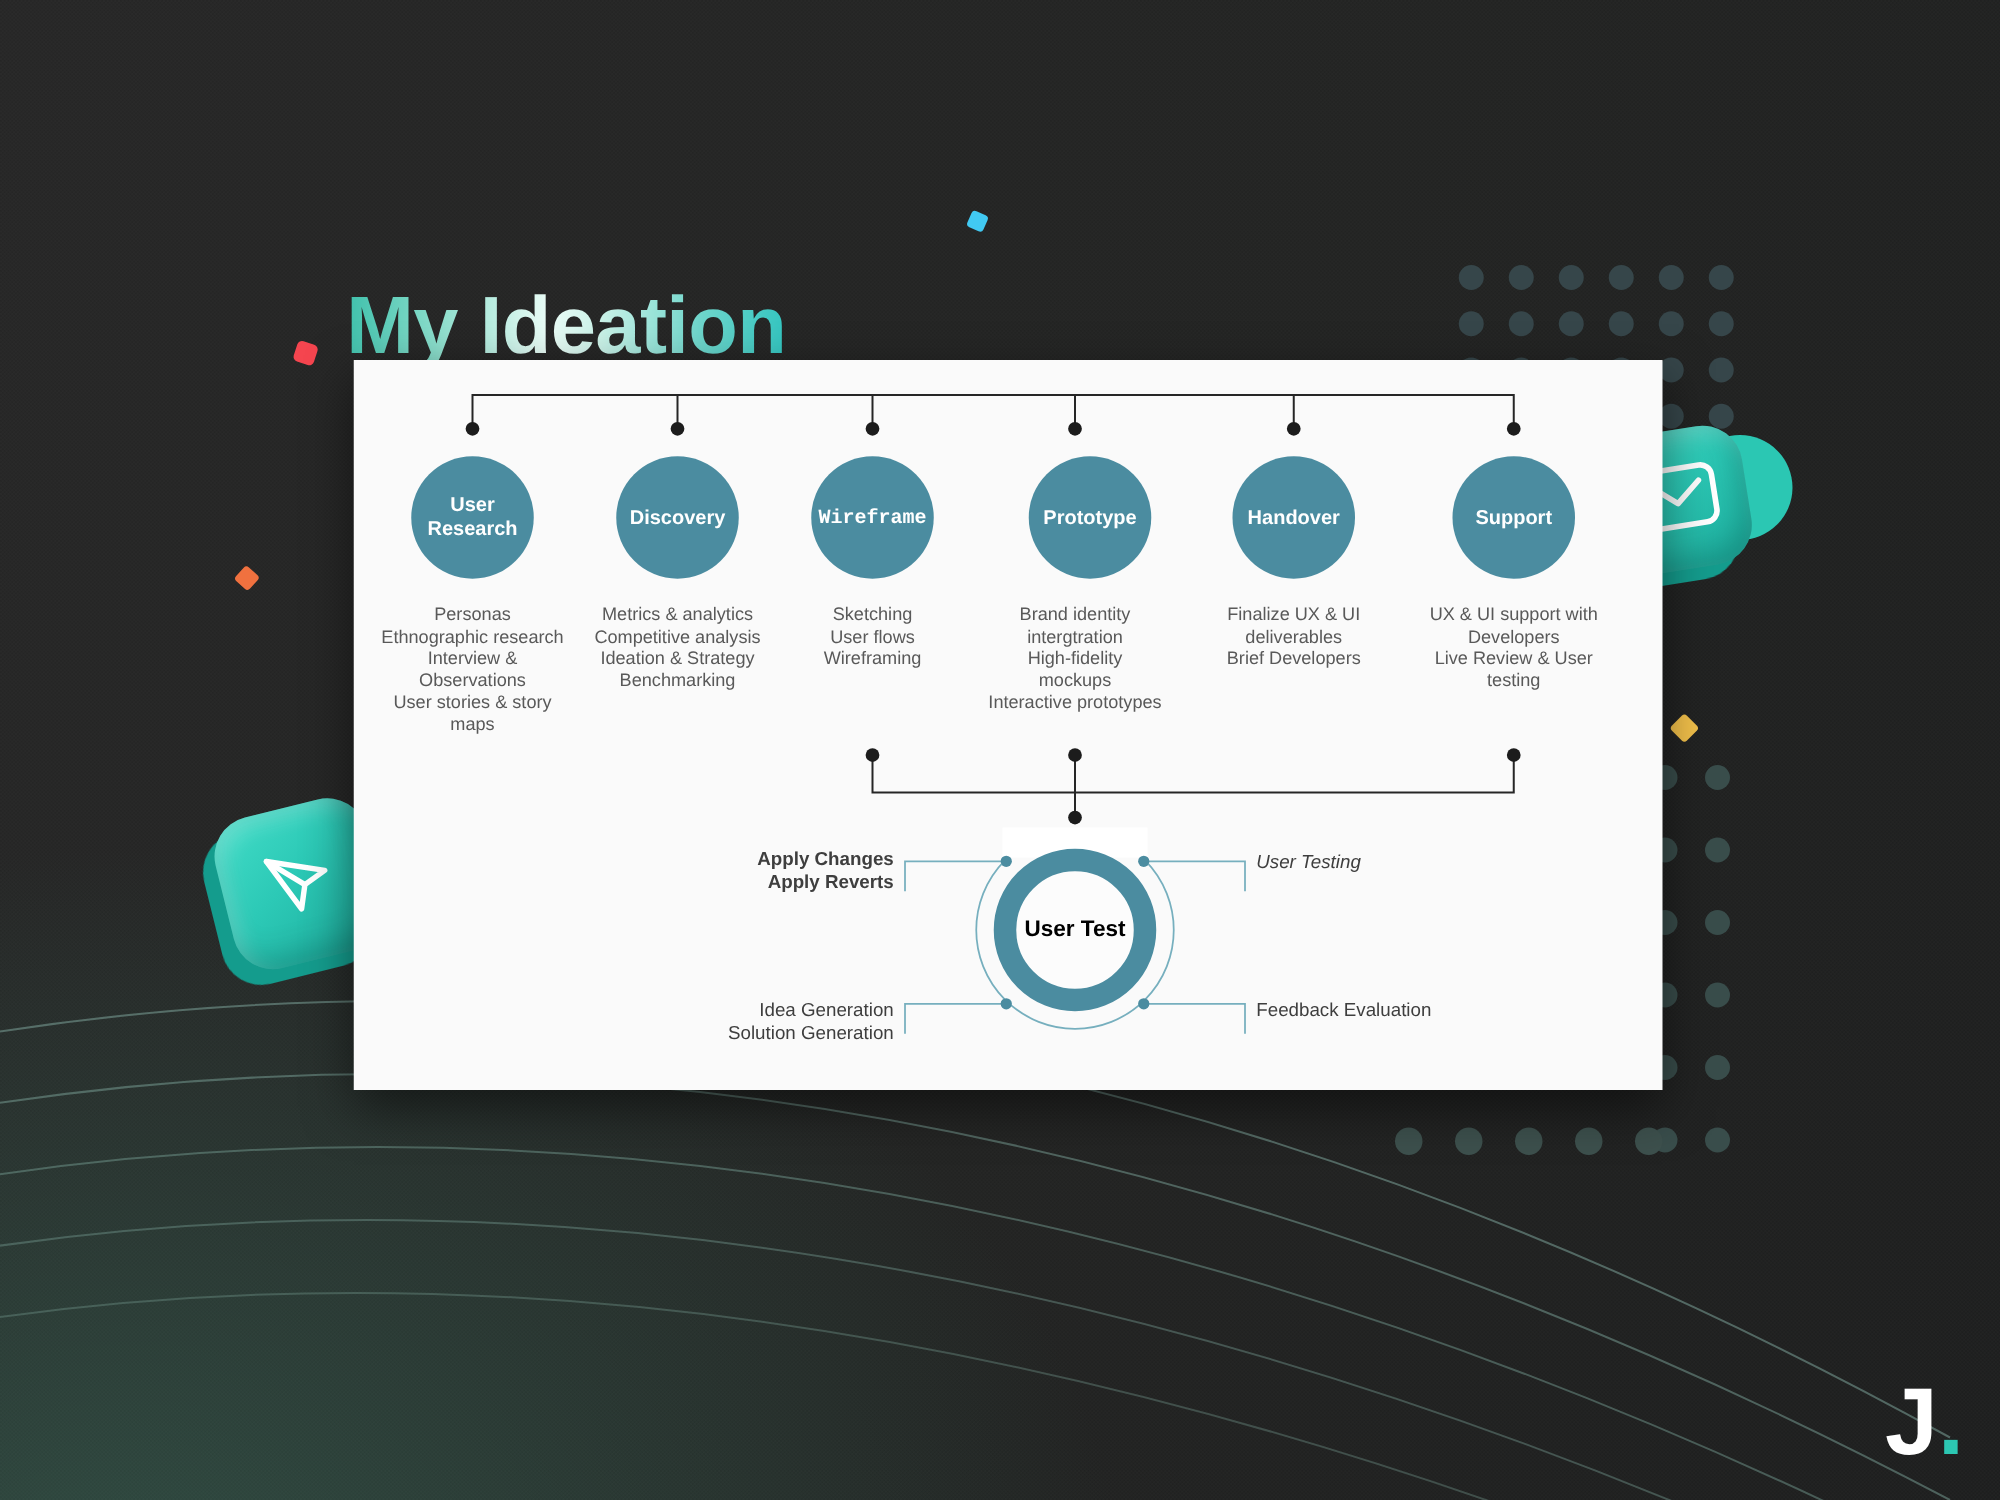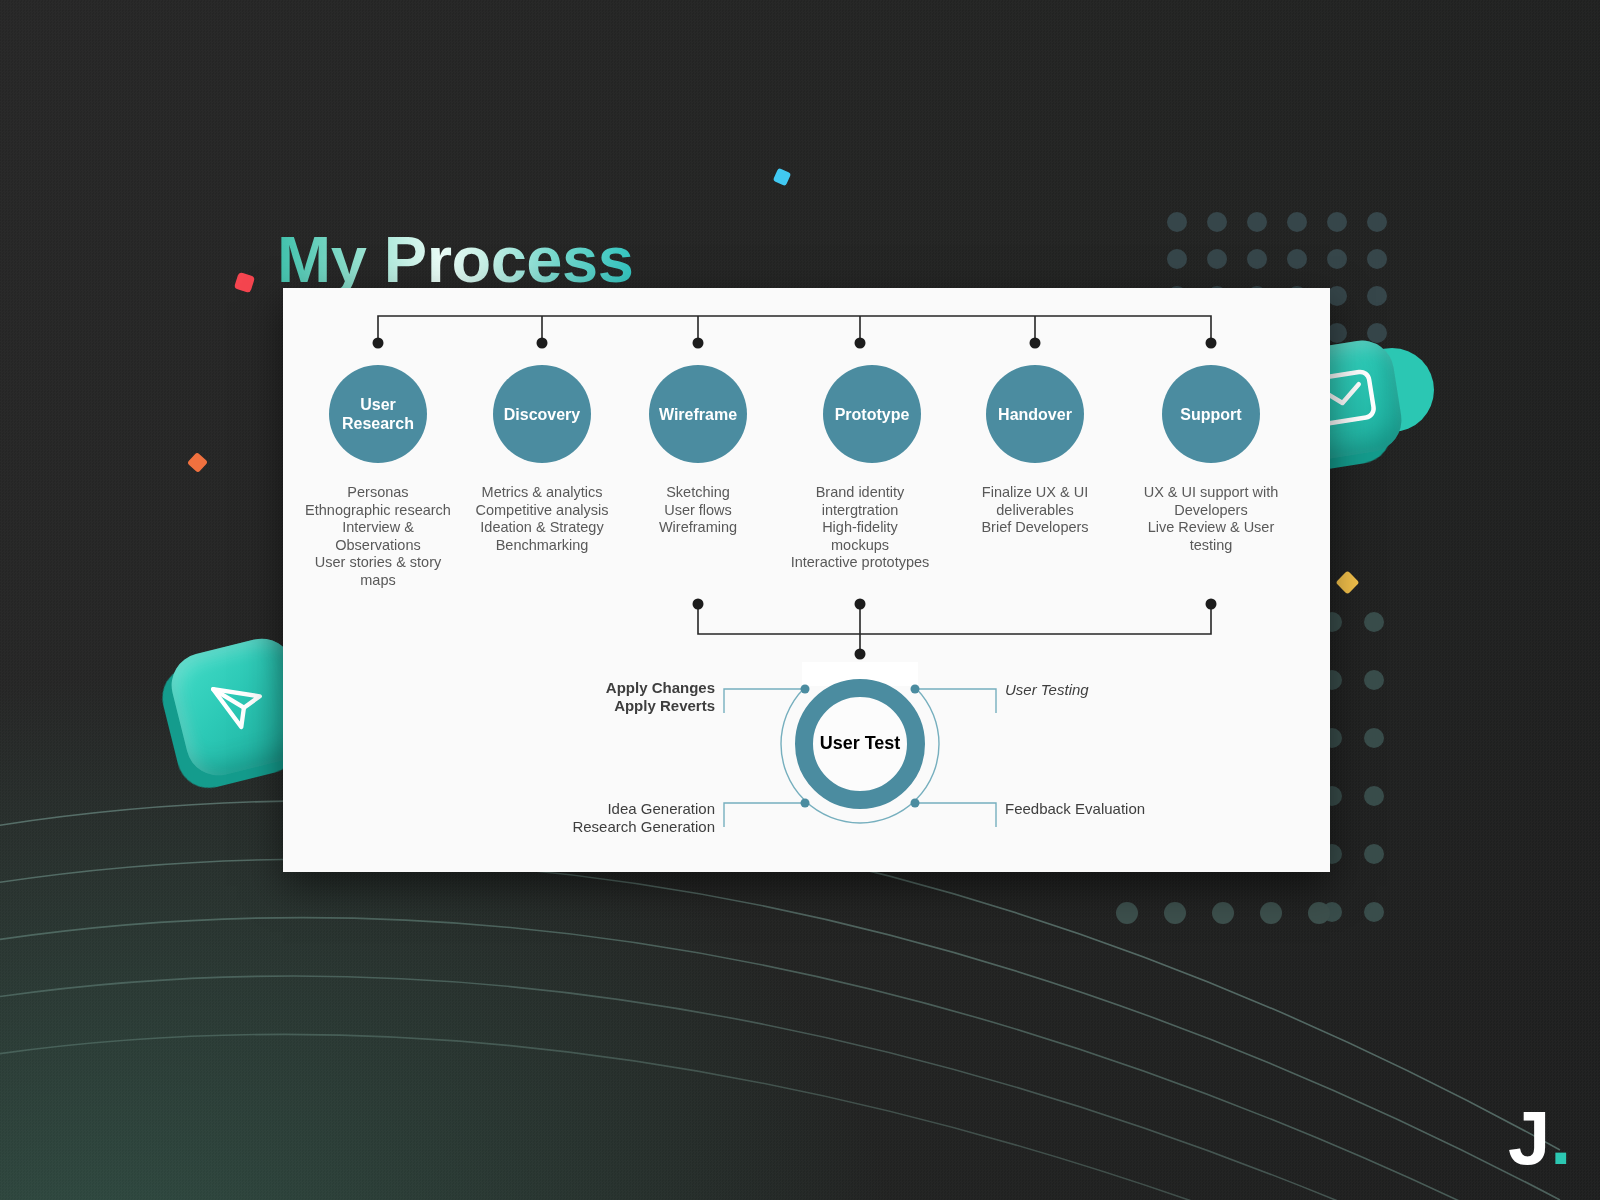--- a/index.html
+++ b/index.html
@@ -143,21 +143,21 @@
         </svg>
       </span>
     </div>
   </div>
 
   <div class="confetti" style="left:236px;top:274px;width:17px;height:17px;border-radius:4px;background:#f5454f;transform:rotate(18deg);"></div>
   <div class="confetti" style="left:190px;top:455px;width:15px;height:15px;border-radius:3px;background:#f0713f;transform:rotate(42deg);"></div>
   <div class="confetti" style="left:775px;top:170px;width:14px;height:14px;border-radius:3px;background:#41c9f2;transform:rotate(24deg);"></div>
   <div class="confetti" style="left:1339px;top:574px;width:17px;height:17px;border-radius:3px;background:#f3c14b;transform:rotate(45deg);"></div>
 
-  <h1 class="title">My Process</h1>
+  <h1 class="title">My Ideation</h1>
 
   <div class="card">
 
     <svg class="connectors" width="1047" height="584" viewBox="0 0 1047 584" fill="none">
 
       <path d="M95 55 V28 H928 V55 M259 28 V55 M415 28 V55 M577 28 V55 M752 28 V55" stroke="#262626" stroke-width="1.6"></path>
       <circle cx="95" cy="55" r="5.5" fill="#1c1c1c"></circle>
       <circle cx="259" cy="55" r="5.5" fill="#1c1c1c"></circle>
       <circle cx="415" cy="55" r="5.5" fill="#1c1c1c"></circle>
       <circle cx="577" cy="55" r="5.5" fill="#1c1c1c"></circle>
@@ -181,21 +181,21 @@
       <circle cx="522" cy="401" r="4.5" fill="#4b8ca0"></circle>
       <circle cx="632" cy="401" r="4.5" fill="#4b8ca0"></circle>
       <circle cx="522" cy="515" r="4.5" fill="#4b8ca0"></circle>
       <circle cx="632" cy="515" r="4.5" fill="#4b8ca0"></circle>
 
       <circle cx="577" cy="456" r="56" fill="#fcfcfc" stroke="#4b8ca0" stroke-width="18"></circle>
     </svg>
 
     <div class="stage-circle" style="left:46px;">User Research</div>
     <div class="stage-circle" style="left:210px;">Discovery</div>
-    <div class="stage-circle" style="left:366px;">Wireframe</div>
+    <div class="stage-circle" style="left:366px;font-family:Liberation Mono, monospace;">Wireframe</div>
     <div class="stage-circle" style="left:540px;">Prototype</div>
     <div class="stage-circle" style="left:703px;">Handover</div>
     <div class="stage-circle" style="left:879px;">Support</div>
 
     <div class="stage-desc" style="left:5px;">Personas
 Ethnographic research
 Interview &amp;
 Observations
 User stories &amp; story
 maps</div>
@@ -217,19 +217,19 @@
     <div class="stage-desc" style="left:838px;">UX &amp; UI support with
 Developers
 Live Review &amp; User
 testing</div>
 
     <div class="ut-label">User Test</div>
     <div class="callout co-tl">Apply Changes
 Apply Reverts</div>
     <div class="callout co-tr">User Testing</div>
     <div class="callout co-bl">Idea Generation
-Research Generation</div>
+Solution Generation</div>
     <div class="callout co-br">Feedback Evaluation</div>
   </div>
 
   <div class="logo"><span>J</span><span class="dot">.</span></div>
 
 </div>
 
 </body></html>

